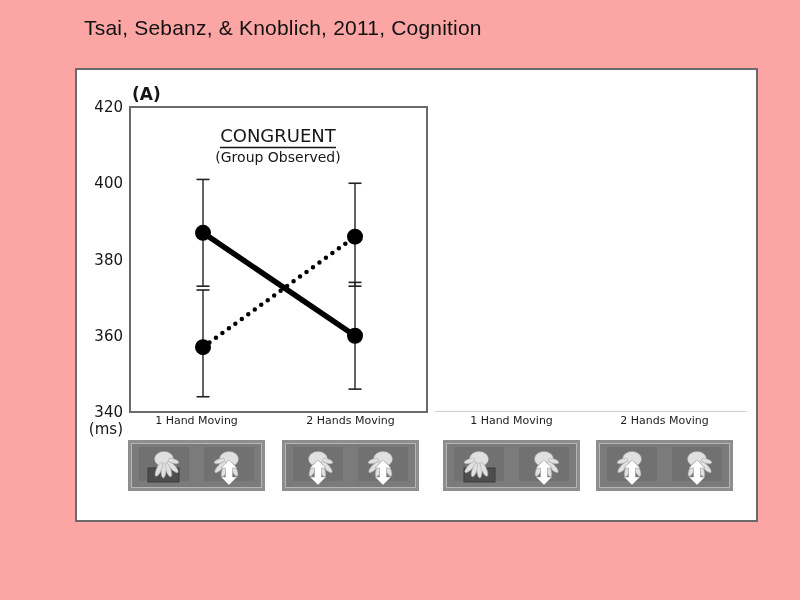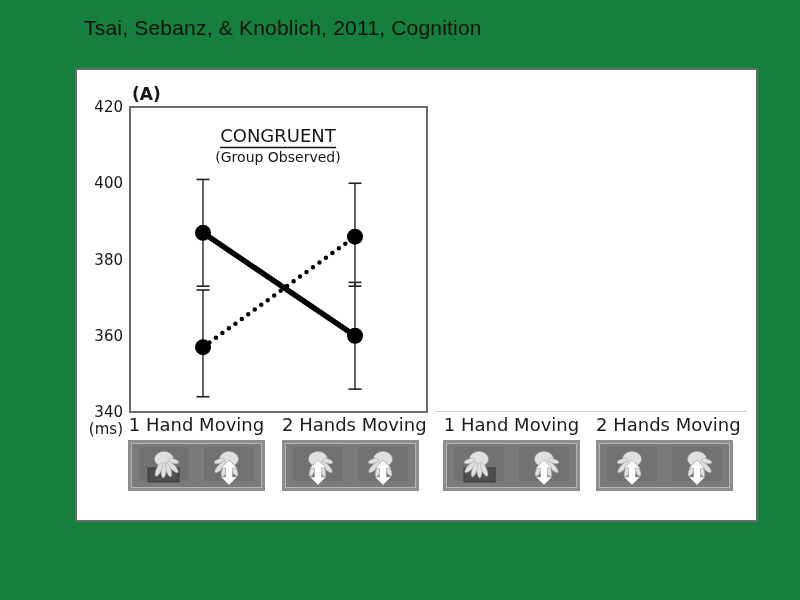--- a/index.html
+++ b/index.html
@@ -1,18 +1,18 @@
 <!DOCTYPE html>
 <html><head>
 <meta charset="utf-8">
 <style>
   * { margin:0; padding:0; box-sizing:border-box; }
   html,body { background:#ffffff; }
   #slide {
-    position:relative; width:800px; height:600px; background:#15803d;
+    position:relative; width:800px; height:600px; background:#fca5a5;
     font-family:"DejaVu Sans","Liberation Sans",sans-serif; color:#141414; overflow:hidden;
   }
   #citation {
     position:absolute; left:84px; top:16px; font-size:21px; letter-spacing:.2px;
     font-family:"Liberation Sans",sans-serif; color:#111;
   }
   #figure-panel {
     position:absolute; left:75px; top:68px; width:683px; height:454px;
     border:2px solid #6a6a6a; background:#ffffff;
   }
@@ -22,21 +22,21 @@
     border-top:1px solid #cfcfcf;
   }
   #stim-row { position:absolute; left:0; top:344px; width:679px; height:106px; }
   .stim-group { position:absolute; width:137px; }
   .stim-group.g0 { left:51px; }
   .stim-group.g1 { left:205px; }
   .stim-group.g2 { left:366px; }
   .stim-group.g3 { left:519px; }
   .stim-label {
     display:block; width:137px; height:20px; text-align:center;
-    font-size:18px; color:#1c1c1c; margin-bottom:6px; white-space:nowrap;
+    font-size:11px; color:#1c1c1c; margin-bottom:6px; white-space:nowrap;
   }
   .stim-box { width:137px; height:51px; background:#8e8e8e; padding:3px; }
   .stim-inner {
     width:100%; height:100%; background:#7b7b7b; border:1px solid #b6b6b6;
     display:flex; align-items:center; justify-content:space-around;
   }
   .hand-cell { width:58px; height:40px; display:flex; align-items:center; justify-content:center; }
 </style>
 </head>
 <body>

